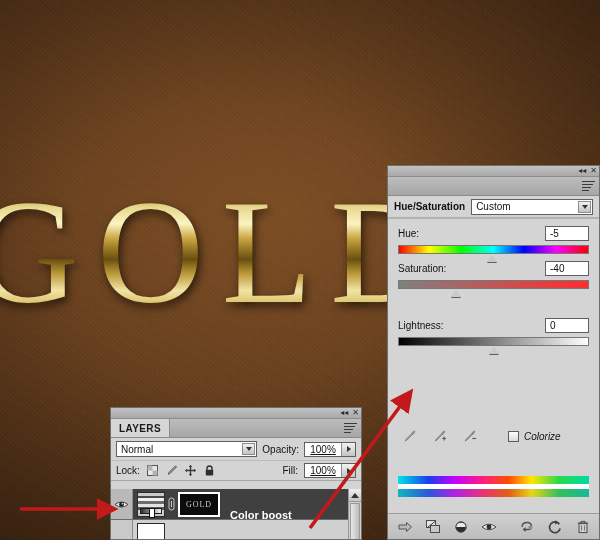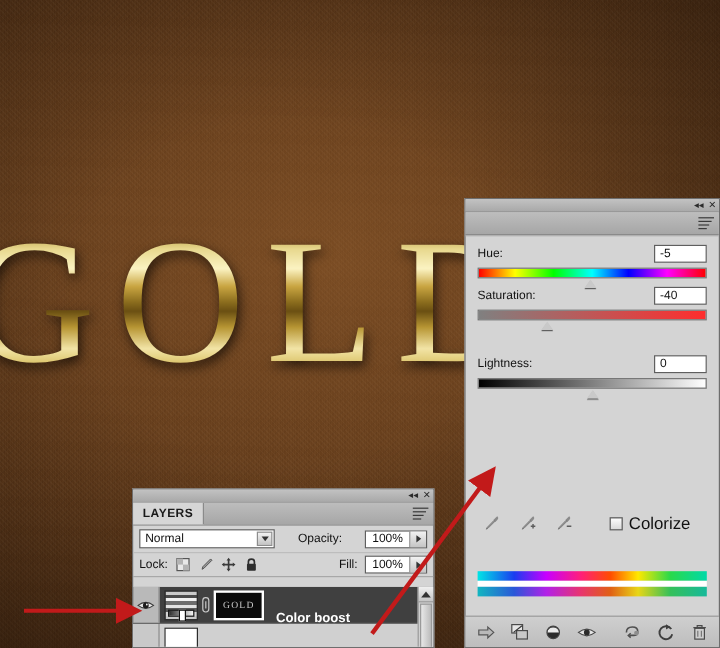--- a/index.html
+++ b/index.html
@@ -190,21 +190,21 @@
     position: absolute; left:0; right:0; top: 262px;
     gap: 14px;
   }
   .eyedropper-icon { width:16px; height:16px; }
   .colorize-wrap { display:flex; align-items:center; gap:5px; margin-left: 16px; }
   .ps-checkbox {
     width: 11px; height: 11px;
     background: linear-gradient(180deg,#fdfdfd,#dadada);
     border: 1px solid #5d5d5d;
   }
-  .colorize-label { font-size:14px; color:#111; }
+  .colorize-label { font-size:10px; color:#111;font-style:italic; }
 
   .spectrum-wrap {
     position:absolute; left:10px; right:10px; top: 310px;
   }
   .spectrum-bar { height: 8px; }
   .spectrum-bar.one {
     background: linear-gradient(90deg,
       #00e5e5 0%, #1a3df0 16%, #c800ff 30%, #ff1f7a 45%,
       #ff4d00 58%, #ffe800 70%, #2ad94a 84%, #00d9a8 100%);
   }
@@ -229,28 +229,28 @@
 
   
   #layers-panel {
     left: 110px; top: 407px;
     width: 252px; height: 133px;
     background: #d4d4d4;
   }
   .mode-row {
     display:flex; align-items:center;
     padding: 3px 5px;
-    gap: 19px;
+    gap: 5px;
     border-bottom: 1px solid #bdbdbd;
   }
   .mode-select { flex: 1 1 auto; height:16px; }
   .small-label { font-size:10px; color:#111; white-space:nowrap; }
   .num-field {
     display:flex; align-items:stretch;
-    border:1px solid #5f5f5f; background:#fff; height:15px;
+    border:1px solid #5f5f5f; background:#fff; height:15px;text-decoration:underline;
   }
   .num-field .val {
     width: 36px; font-size:10px; display:flex;
     align-items:center; justify-content:center; color:#111;
   }
   .num-field .stepper {
     width: 14px;
     border-left: 1px solid #8d8d8d;
     background: linear-gradient(180deg,#f2f2f2,#c4c4c4);
     display:flex; align-items:center; justify-content:center;
@@ -368,20 +368,27 @@
 
     <div class="ps-tabbar">
       <div class="panel-menu-icon">
         <i></i>
           <i></i>
           <i></i>
           <i></i>
       </div>
     </div>
 
+    <div class="adj-head">
+      <span class="adj-head-label">Hue/Saturation</span>
+      <div class="ps-select" style="flex:1;">
+        <span>Custom</span>
+        <span class="arrow-box"></span>
+      </div>
+    </div>
     <div class="adj-divider"></div>
 
 
     <div class="slider-block">
       <div class="slider-label-row">
         <span class="slider-label">Hue:</span>
         <div class="slider-value">
           <span>-5</span>
         </div>
       </div>

